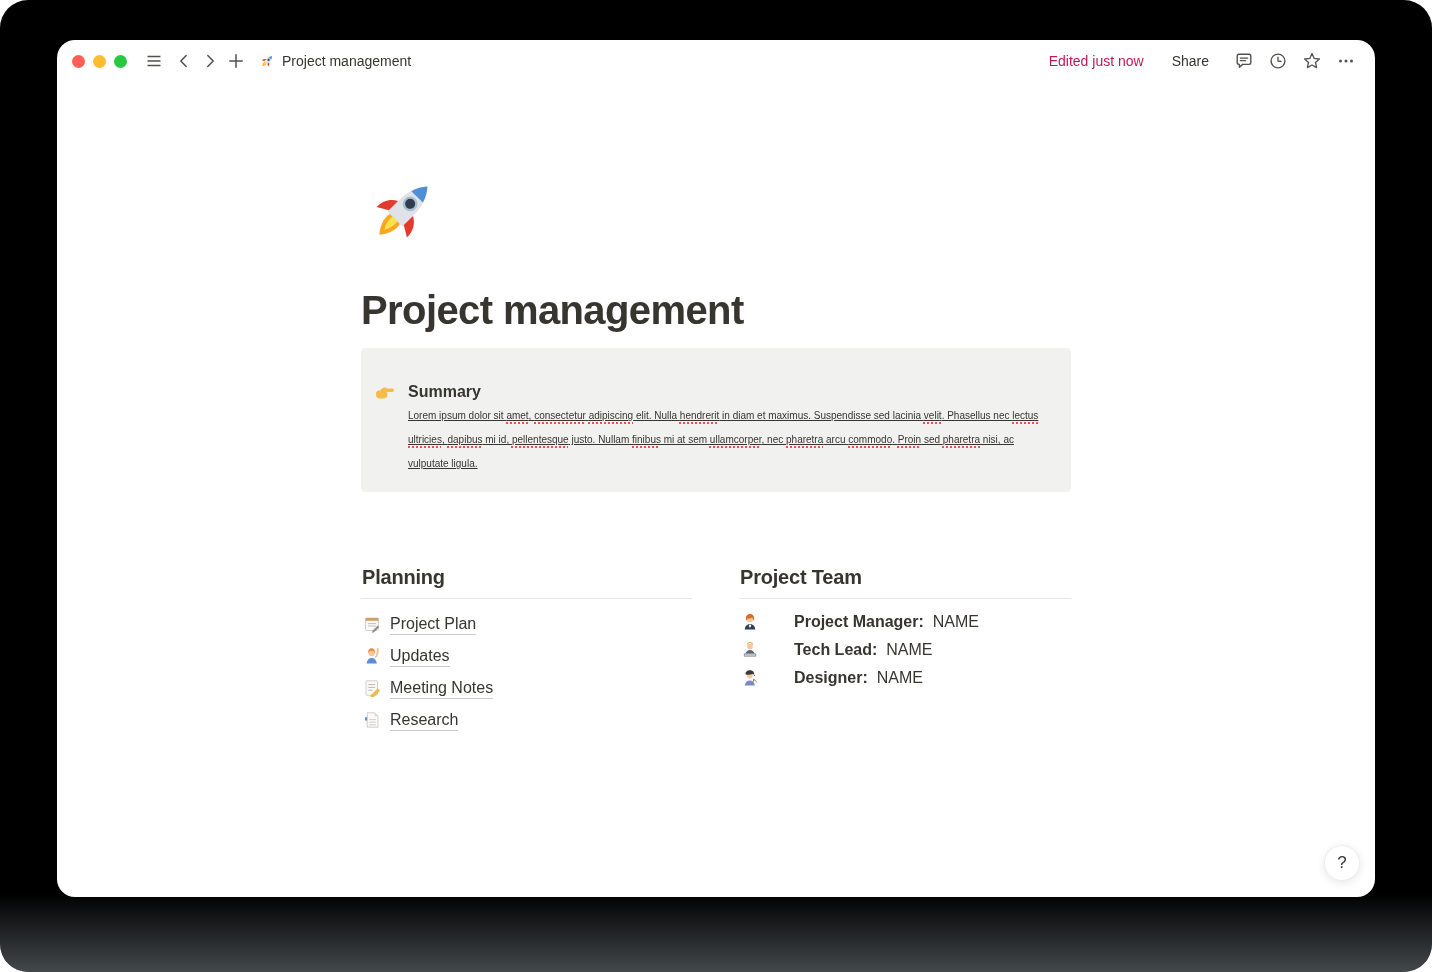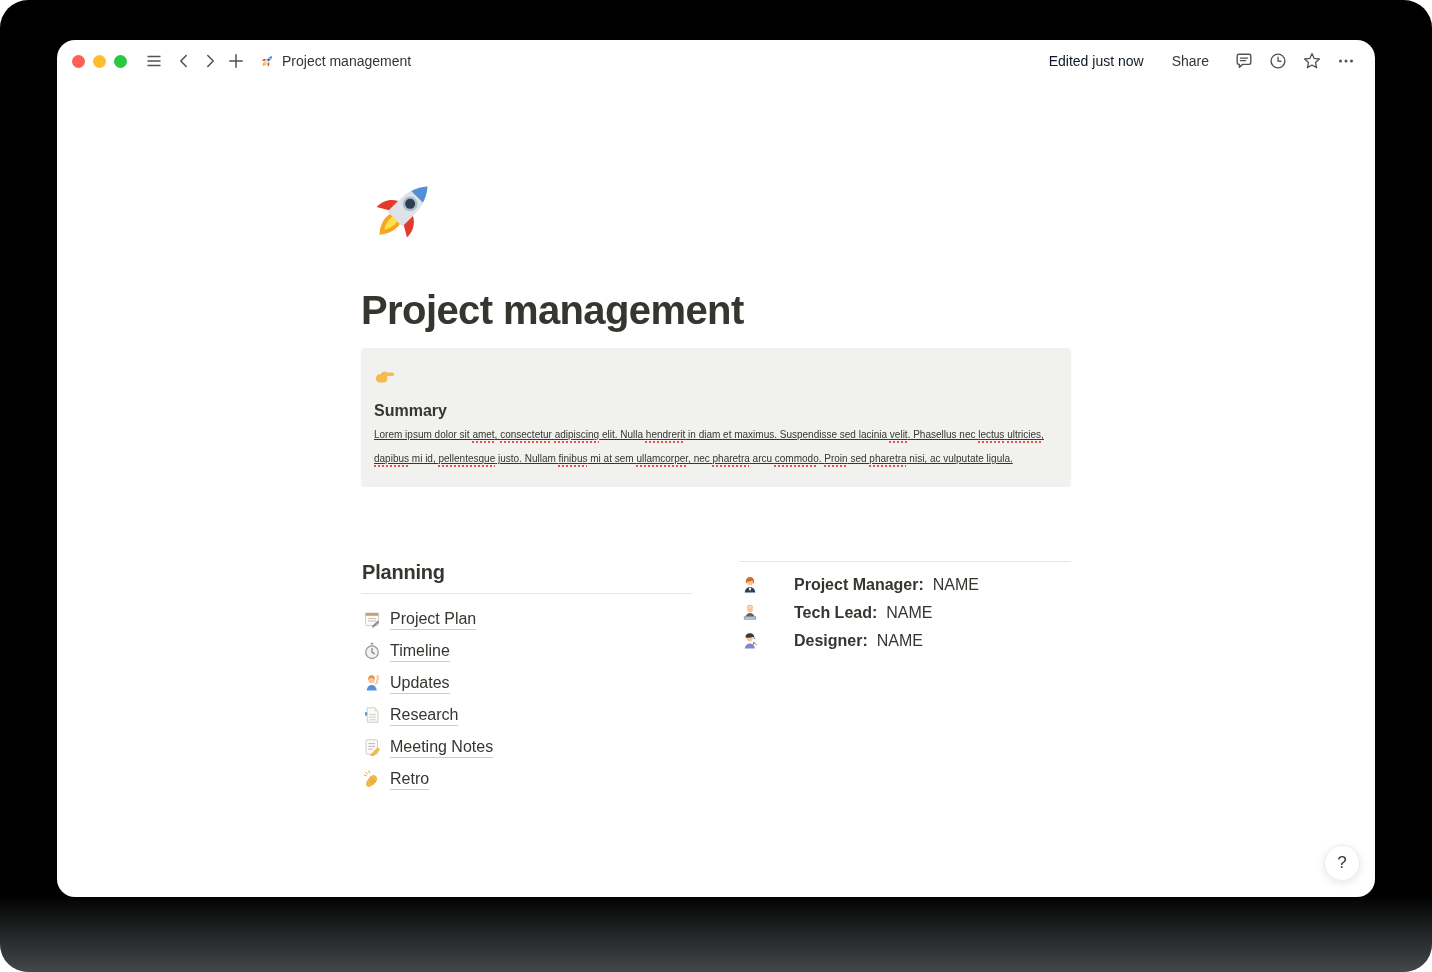--- a/index.html
+++ b/index.html
@@ -19,32 +19,32 @@
   .lights { display:flex; align-items:center; gap:8px; margin-right:14px; }
   .light { width:13px; height:13px; border-radius:50%; }
   .light.red { background:#ff5f57; } .light.yellow { background:#febc2e; } .light.green { background:#28c840; }
   .tb-btn { width:26px; height:26px; display:flex; align-items:center; justify-content:center;
     color:#53514c; border-radius:4px; }
   .tb-btn svg { width:18px; height:18px; }
   .tb-left .gap { width:4px; }
   .crumb { display:flex; align-items:center; gap:7px; margin-left:10px; font-size:14px; color:#37352f; }
   .crumb .mini-rocket { width:16px; height:16px; }
   .tb-right { gap:0; }
-  .edited { color:#0f172a; font-size:14px; margin-right:22px; }
+  .edited { color:#be185d; font-size:14px; margin-right:22px; }
   .share { color:#37352f; font-size:14px; padding:3px 6px; border-radius:4px; margin-right:8px; }
   .tb-right .tb-btn { margin-left:8px; }
   .tb-right .tb-btn svg { width:20px; height:20px; }
 
   
   .scroll { height: 815px; overflow: hidden; }
   .page { width: 710px; margin: 0 auto; padding-top: 88px; color:#37352f; }
   .page-icon { width:80px; height:80px; margin-left:1px; }
   h1.page-title { font-size:40px; line-height:1.2; font-weight:700; letter-spacing:-.6px; margin:36px 0 14px 0; }
 
-  .callout { display:flex; gap:10px; background:#f1f1ef; border-radius:4px; padding:16px 16px 16px 13px;flex-direction:column; }
+  .callout { display:flex; gap:10px; background:#f1f1ef; border-radius:4px; padding:32px 16px 16px 13px; }
   .callout-emoji { width:24px; height:24px; flex:none; margin-top:1px; }
   .callout-emoji svg { width:22px; height:22px; }
   .callout-title { font-size:16px; line-height:24px; font-weight:700; }
   .callout-text { font-size:10px; line-height:24px; font-weight:400;text-decoration:underline; }
   .sq { text-decoration: underline dotted #e0544d; text-decoration-thickness: 2px; text-underline-offset: 3px; }
 
   .columns { display:flex; gap:47px; margin-top:74px; }
   .col-docs { width:331px; flex:none; }
   .col-team { flex:1; }
   .col h3 { font-size:20px; font-weight:700; letter-spacing:-.2px; margin:0 0 9px 1px; }
@@ -190,78 +190,58 @@
                       <line x1="5" y1="8.6" x2="13" y2="8.6" stroke="#b3b0aa" stroke-width="0.8"></line>
                       <line x1="5" y1="11" x2="13" y2="11" stroke="#b3b0aa" stroke-width="0.8"></line>
                       <path d="M9.5 15.8 L14.8 10.5 L16.3 12 L11 17.3 L9 17.8 Z" fill="#8d8b88"></path>
                     </svg>
                   </span>
                   <span class="doc-label">Project Plan</span>
                 </div>
                 <div class="doc-row">
                   <span class="emoji">
                     <svg viewBox="0 0 18 18">
-                      <rect x="7.7" y="0.8" width="2.6" height="1.8" rx="0.6" fill="#9b9b9b"></rect>
-                      <line x1="9" y1="2.6" x2="9" y2="3.8" stroke="#9b9b9b" stroke-width="1"></line>
-                      <circle cx="9" cy="10.2" r="6.3" fill="#f4f4f3" stroke="#9b9b9b" stroke-width="1.3"></circle>
-                      <path d="M9 10.2 L9 6.4 M9 10.2 L11.4 11.8" stroke="#6f6f6f" stroke-width="1.1" stroke-linecap="round" fill="none"></path>
-                    </svg>
-                  </span>
-                  <span class="doc-label">Timeline</span>
-                </div>
-                <div class="doc-row">
-                  <span class="emoji">
-                    <svg viewBox="0 0 18 18">
                       <path d="M14.7 2 L14.7 5.5" stroke="#f2c09b" stroke-width="2" stroke-linecap="round"></path>
                       <path d="M13.8 6.5 C14.6 7.8 13.8 9.5 12.6 9.8" stroke="#f2c09b" stroke-width="1.6" fill="none" stroke-linecap="round"></path>
                       <circle cx="8.6" cy="6.2" r="3.1" fill="#f6c79f"></circle>
                       <path d="M5.3 6.4 C4.8 3 6.4 1.2 8.6 1.2 C10.8 1.2 12.4 3 11.9 6.4 C11.2 4.6 10 3.8 8.6 3.8 C7.2 3.8 6 4.6 5.3 6.4 Z" fill="#e89042"></path>
                       <path d="M3.6 16.6 C3.9 13 6 11 8.7 11 C11.4 11 13.5 13 13.8 16.6 Z" fill="#5a8edb"></path>
                     </svg>
                   </span>
                   <span class="doc-label">Updates</span>
+                </div>
+                <div class="doc-row">
+                  <span class="emoji">
+                    <svg viewBox="0 0 18 18">
+                      <rect x="3" y="1.8" width="11.5" height="14.4" rx="1" fill="#fbfaf8" stroke="#c6c3bc" stroke-width="0.8"></rect>
+                      <line x1="5.4" y1="5.6" x2="12" y2="5.6" stroke="#b3b0aa" stroke-width="0.9"></line>
+                      <line x1="5.4" y1="8.4" x2="12" y2="8.4" stroke="#b3b0aa" stroke-width="0.9"></line>
+                      <line x1="5.4" y1="11.2" x2="9.5" y2="11.2" stroke="#b3b0aa" stroke-width="0.9"></line>
+                      <path d="M8.2 16.2 L14.6 9.8 L16.6 11.8 L10.2 18.2 L7.6 18.8 Z" fill="#f2bd4a" stroke="#d79c27" stroke-width="0.5"></path>
+                    </svg>
+                  </span>
+                  <span class="doc-label">Meeting Notes</span>
                 </div>
                 <div class="doc-row">
                   <span class="emoji">
                     <svg viewBox="0 0 18 18">
                       <path d="M4.2 1.8 H11.6 L15 5.2 V16.2 H4.2 Z" fill="#fbfaf8" stroke="#c6c3bc" stroke-width="0.8"></path>
                       <path d="M11.6 1.8 V5.2 H15 Z" fill="#dcd9d3"></path>
                       <rect x="2" y="6.2" width="2.2" height="3.4" fill="#5b9bd5"></rect>
                       <line x1="6.3" y1="8.6" x2="12.8" y2="8.6" stroke="#c6c3bc" stroke-width="0.8"></line>
                       <line x1="6.3" y1="11.2" x2="12.8" y2="11.2" stroke="#c6c3bc" stroke-width="0.8"></line>
                       <line x1="6.3" y1="13.8" x2="12.8" y2="13.8" stroke="#c6c3bc" stroke-width="0.8"></line>
                     </svg>
                   </span>
                   <span class="doc-label">Research</span>
                 </div>
-                <div class="doc-row">
-                  <span class="emoji">
-                    <svg viewBox="0 0 18 18">
-                      <rect x="3" y="1.8" width="11.5" height="14.4" rx="1" fill="#fbfaf8" stroke="#c6c3bc" stroke-width="0.8"></rect>
-                      <line x1="5.4" y1="5.6" x2="12" y2="5.6" stroke="#b3b0aa" stroke-width="0.9"></line>
-                      <line x1="5.4" y1="8.4" x2="12" y2="8.4" stroke="#b3b0aa" stroke-width="0.9"></line>
-                      <line x1="5.4" y1="11.2" x2="9.5" y2="11.2" stroke="#b3b0aa" stroke-width="0.9"></line>
-                      <path d="M8.2 16.2 L14.6 9.8 L16.6 11.8 L10.2 18.2 L7.6 18.8 Z" fill="#f2bd4a" stroke="#d79c27" stroke-width="0.5"></path>
-                    </svg>
-                  </span>
-                  <span class="doc-label">Meeting Notes</span>
-                </div>
-                <div class="doc-row">
-                  <span class="emoji">
-                    <svg viewBox="0 0 18 18">
-                      <path d="M2.8 2.2 L4.2 4 M5.8 0.9 L6.5 3.1 M1.2 4.9 L3.3 5.8" stroke="#e8a33d" stroke-width="1" stroke-linecap="round" fill="none"></path>
-                      <path d="M5.6 8.4 C7.6 5.2 10.8 4 12.9 6 C15.2 8.2 14.3 11.2 11.6 13.4 L8.2 16.2 C6.2 17.7 3.6 16.8 3.1 14.7 C2.7 12.9 3.4 11.2 5.6 8.4 Z" fill="#f3b84c"></path>
-                      <path d="M8.8 8.6 L12.6 12.2 M7 10.6 L10.8 14.2" stroke="#d9982b" stroke-width="0.9" stroke-linecap="round" fill="none"></path>
-                    </svg>
-                  </span>
-                  <span class="doc-label">Retro</span>
-                </div>
               </div>
           </div>
           <div class="col col-team">
+            <h3>Project Team</h3>
             <hr class="rule">
             <div>
                 <div class="team-row">
                   <span class="emoji">
                     <svg viewBox="0 0 18 18">
                       <path d="M5.2 7.2 C4.4 3.4 6.2 1.1 9 1.1 C11.8 1.1 13.6 3.4 12.8 7.2 Z" fill="#d96d28"></path>
                       <circle cx="9" cy="6.4" r="2.9" fill="#f6c79f"></circle>
                       <path d="M5 7.2 C4.4 4 6 1.6 9 1.6 C12 1.6 13.6 4 13 7.2 L12.4 6.6 C12.5 5.6 12.3 4.8 11.8 4 C10.4 5.5 7.8 6 5.6 5.6 Z" fill="#d96d28"></path>
                       <path d="M3.7 16.6 C4 13.2 6.2 11 9 11 C11.8 11 14 13.2 14.3 16.6 Z" fill="#2e3f57"></path>
                       <path d="M9 11 L7.7 12.8 L9 15 L10.3 12.8 Z" fill="#fff"></path>

